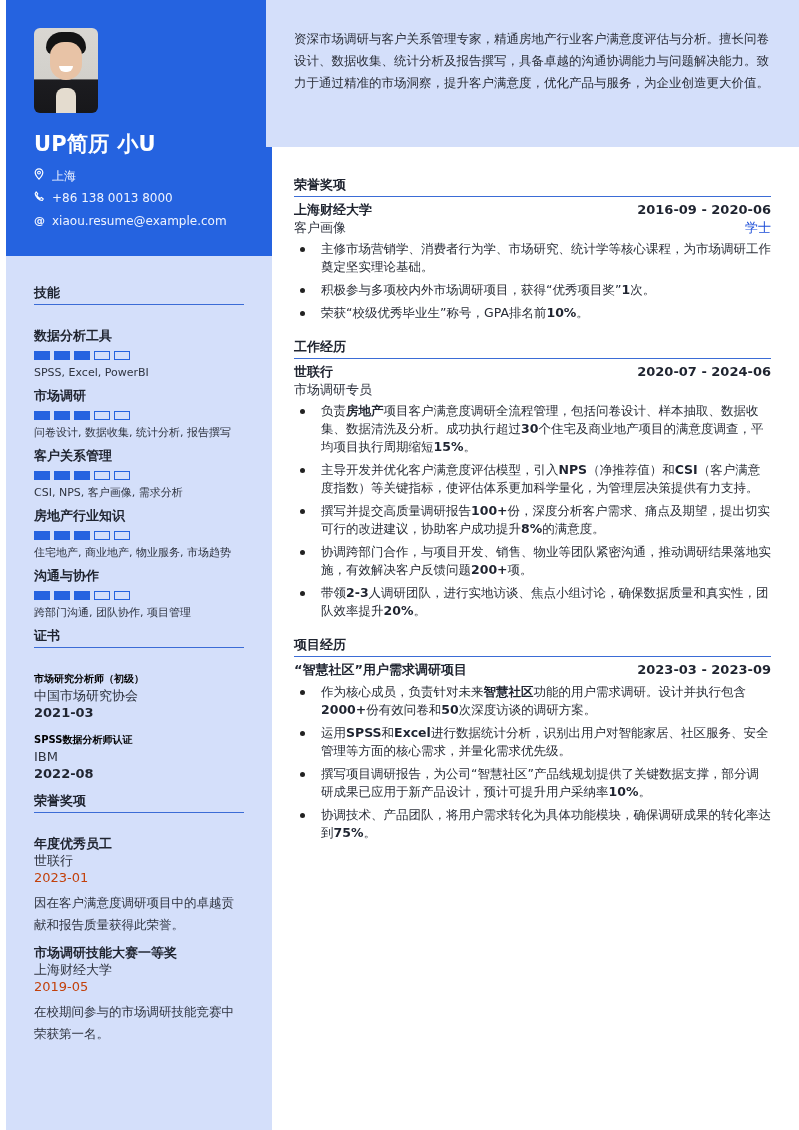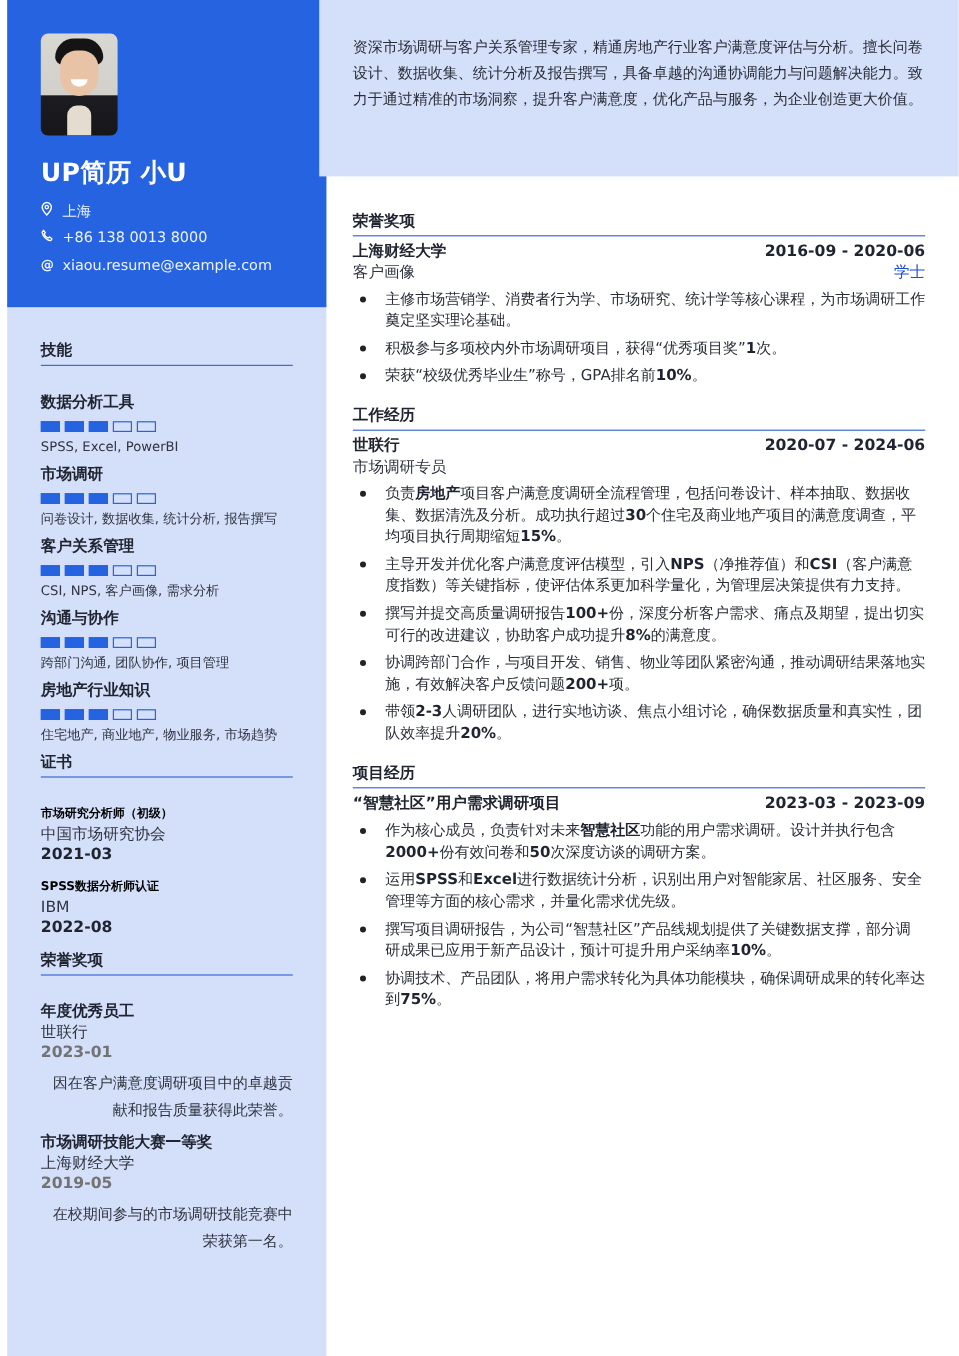--- a/index.html
+++ b/index.html
@@ -78,22 +78,22 @@
     .skill-tags { font-size: 11px; color: #2f3440; line-height: 15px; }
 
     .cert { margin-bottom: 9px; }
     .cert-name { font-size: 10px; font-weight: bold; line-height: 17px; color: #000000; }
     .cert-org { font-size: 13px; line-height: 17px; color: #2f3440; }
     .cert-date { font-size: 13px; font-weight: bold; line-height: 18px; color: #1f2430; }
 
     .award { margin-bottom: 8px; }
     .award-name { font-size: 13px; font-weight: bold; line-height: 17px; color: #1f2430; }
     .award-org { font-size: 13px; line-height: 17px; color: #2f3440; }
-    .award-date { font-size: 13px; font-weight: bold; line-height: 18px; color: #737373; }
-    .award-desc { font-size: 12.5px; line-height: 22px; color: #2f3440; margin-top: 5px; text-align: right; }
+    .award-date { font-size: 13px; font-weight: normal; line-height: 18px; color: #c2410c; }
+    .award-desc { font-size: 12.5px; line-height: 22px; color: #2f3440; margin-top: 5px; }
 
     
     .summary {
       position: absolute; left: 266px; top: 0;
       width: 533px; height: 147px;
       background: #d4dffa;
       padding: 28px 28px 0 28px;
       font-size: 12.5px; line-height: 22px; color: #2a2e38;
     }
     .main {
@@ -195,40 +195,40 @@
               <div class="skill-bars">
                 <span class="bar on"></span>
                 <span class="bar on"></span>
                 <span class="bar on"></span>
                 <span class="bar off"></span>
                 <span class="bar off"></span>
               </div>
               <div class="skill-tags">CSI, NPS, 客户画像, 需求分析</div>
             </div>
             <div class="skill">
+              <div class="skill-name">房地产行业知识</div>
+              <div class="skill-bars">
+                <span class="bar on"></span>
+                <span class="bar on"></span>
+                <span class="bar on"></span>
+                <span class="bar off"></span>
+                <span class="bar off"></span>
+              </div>
+              <div class="skill-tags">住宅地产, 商业地产, 物业服务, 市场趋势</div>
+            </div>
+            <div class="skill">
               <div class="skill-name">沟通与协作</div>
               <div class="skill-bars">
                 <span class="bar on"></span>
                 <span class="bar on"></span>
                 <span class="bar on"></span>
                 <span class="bar off"></span>
                 <span class="bar off"></span>
               </div>
               <div class="skill-tags">跨部门沟通, 团队协作, 项目管理</div>
-            </div>
-            <div class="skill">
-              <div class="skill-name">房地产行业知识</div>
-              <div class="skill-bars">
-                <span class="bar on"></span>
-                <span class="bar on"></span>
-                <span class="bar on"></span>
-                <span class="bar off"></span>
-                <span class="bar off"></span>
-              </div>
-              <div class="skill-tags">住宅地产, 商业地产, 物业服务, 市场趋势</div>
             </div>
           </div>
       </section>
 
       <section class="side-section" style="margin-top:2px;">
         <div class="side-title">证书</div>
         <div class="cert">
           <div class="cert-name">市场研究分析师（初级）</div>
           <div class="cert-org">中国市场研究协会</div>
           <div class="cert-date">2021-03</div>

